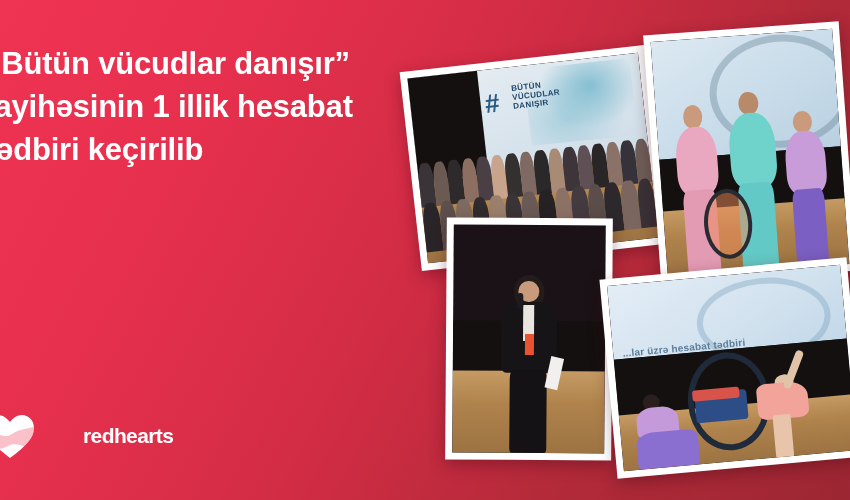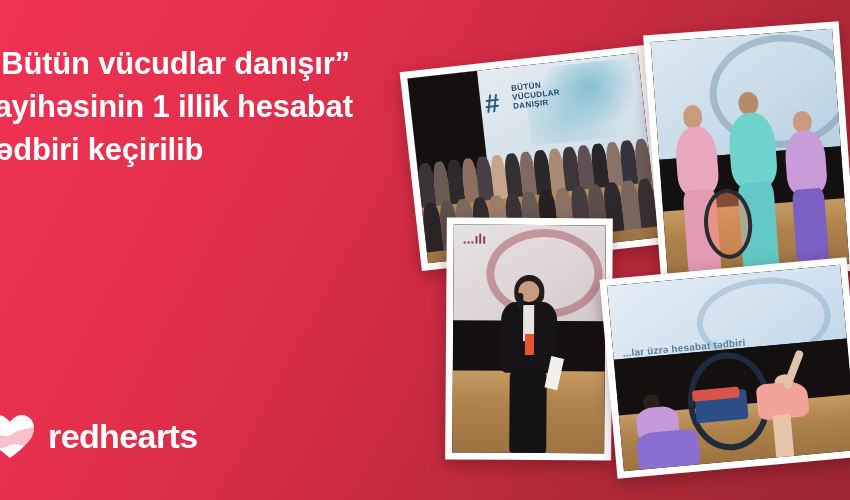--- a/index.html
+++ b/index.html
@@ -34,23 +34,24 @@
     position: absolute;
     left: -16px;
     top: 412px;
     display: flex;
     align-items: center;
     gap: 12px;
   }
   .logo-mark { width: 52px; height: 48px; display: block; }
   .logo-word {
     color: #ffffff;
-    font-size: 34px;
+    font-size: 21px;
     font-weight: 700;
     letter-spacing: -0.6px;
+    margin-left: 35px;
   }
   
   .photo {
     position: absolute;
     background: #ffffff;
     padding: 7px;
     box-shadow: 0 5px 16px rgba(60, 8, 18, 0.38);
     box-sizing: border-box;
   }
   .photo .inner {
@@ -270,24 +271,20 @@
         <div class="body-shape" style="left:14%; top:50%; width:70%; height:50%; background:#7b5fc2; border-radius:16% 16% 8% 8%;"></div>
       </div>
 
       <div style="position:absolute; left:22%; bottom:6%; width:22%; height:26%;
                   border-radius:50%; border:4px solid #2a2a33; background:rgba(240,140,90,0.5);"></div>
     </div>
   </div>
 
   <div class="photo" id="photo-speaker">
     <div class="inner">
-      <div class="sc-screen">
-        <div class="redarc"></div>
-        <div class="proj3">...ılı</div>
-      </div>
       <div class="proj2">...tədbiri</div>
       <div class="sc-curtain"></div>
       <div class="sc-floor"></div>
 
       <div class="figure" style="left:30%; width:40%; height:78%;">
         <div style="position:absolute; left:26%; top:0; width:48%; height:18%;
                     background:#241c1a; border-radius:50% 50% 40% 40%;"></div>
         <div class="head" style="left:32%; top:3%; width:34%; height:12%;"></div>
         <div class="body-shape" style="left:4%; top:15%; width:92%; height:40%; background:#171418; border-radius:26% 26% 10% 10%;"></div>
         <div style="position:absolute; left:40%; top:17%; width:18%; height:20%; background:#e8e4e0;"></div>

